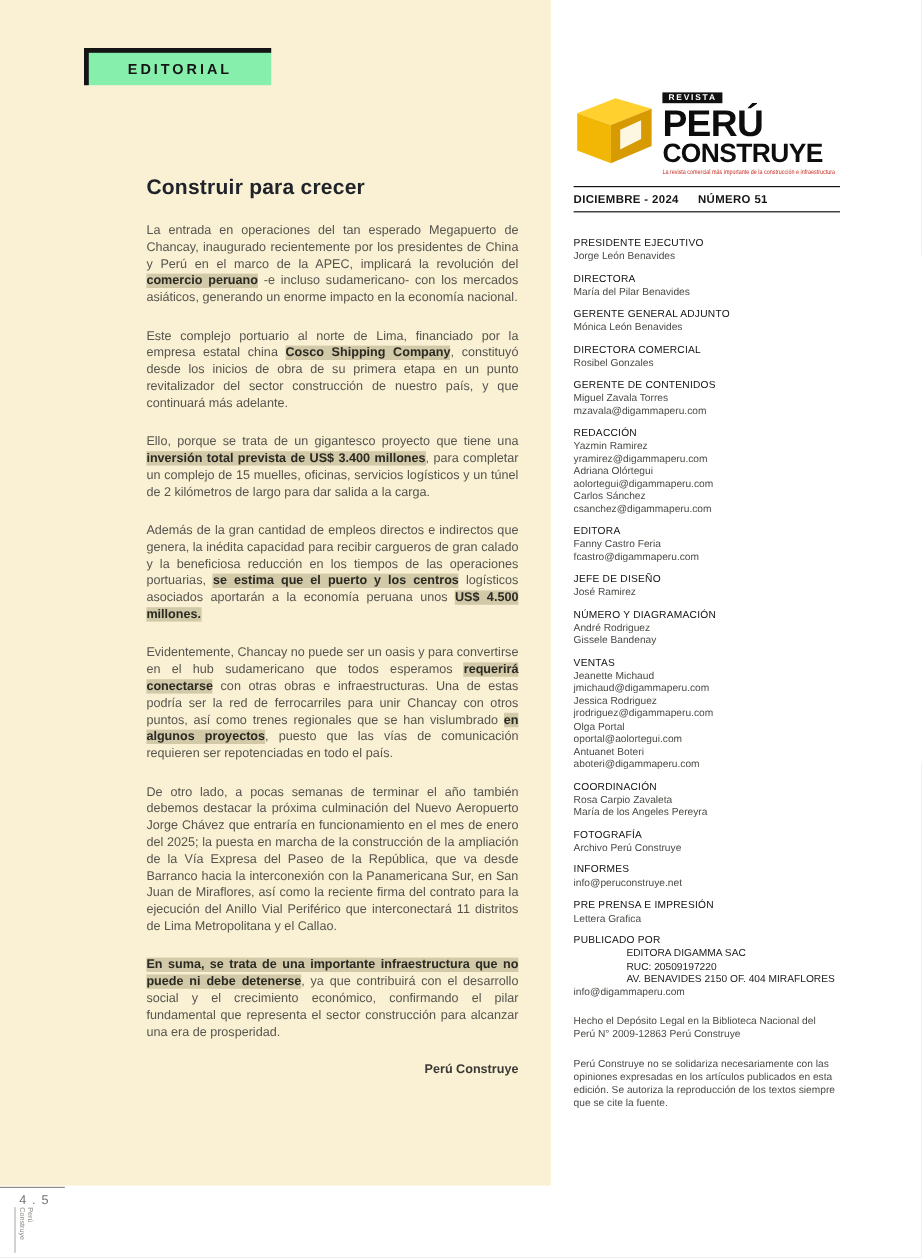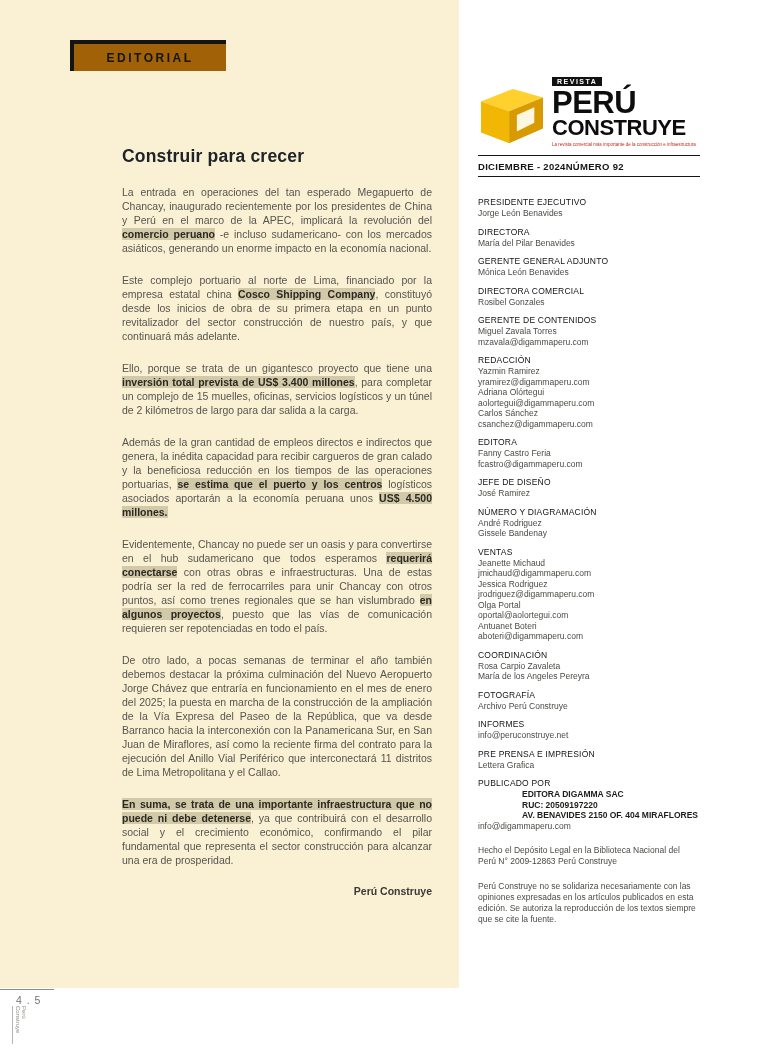--- a/index.html
+++ b/index.html
@@ -9,21 +9,21 @@
     margin:0 auto;
   }
   .cream-panel {
     position:absolute; left:0; top:0; width:459px; height:988px;
     background:#FAF1D4;
   }
   
   .editorial-tab {
     position:absolute; left:70px; top:40px; width:152px; height:27px;
     border-top:4px solid #141414; border-left:4px solid #141414;
-    background:#a16207; display:flex; align-items:center; justify-content:center;
+    background:#86efac; display:flex; align-items:center; justify-content:center;
   }
   .editorial-tab span {
     font-size:12px; font-weight:bold; letter-spacing:2.5px; color:#141414;
   }
   
   .article-wrap { position:absolute; left:82px; top:146px; width:310px;margin-left:40px; }
   .article-title {
     margin:0 0 18px 0; font-size:17.5px; font-weight:bold; color:#20242a;
     letter-spacing:0.2px;
   }
@@ -34,52 +34,52 @@
   .article-body .hl {
     font-weight:bold; color:#2b2a22;
     background:rgba(156,146,110,0.42);
   }
   .article-signature {
     margin-top:6px; text-align:right; font-size:10.5px; font-weight:bold;
     color:#3a3935;
   }
   
   .right-col { position:absolute; left:478px; top:70px; width:222px; }
-  .logo { display:flex; align-items:flex-end; }
+  .logo { display:flex; align-items:center; }
   .logo-emblem { width:68px; height:62px; flex:0 0 auto; }
   .logo-text { margin-left:6px; }
   .logo-badge {
     display:inline-block; background:#111111; color:#ffffff; font-size:7px;
     font-weight:bold; letter-spacing:1.5px; padding:1px 5px; margin-bottom:1px;
   }
   .logo-word1 {
     font-size:31px; line-height:29px; font-weight:bold; color:#0d0d0d;
     letter-spacing:-0.5px;
   }
   .logo-word2 {
     font-size:22px; line-height:22px; font-weight:bold; color:#0d0d0d;
     letter-spacing:-0.5px;
   }
   .logo-tagline {
     margin-top:2px; font-size:5.5px; color:#C4291C; white-space:nowrap;
     transform:scaleX(0.82); transform-origin:left top;
   }
   .issue-bar {
     margin-top:8px; border-top:1px solid #141414; border-bottom:1px solid #141414;
-    padding:5px 0 4px 0; display:flex; 
+    padding:5px 0 4px 0; display:flex; gap:16px;
     font-size:9.5px; font-weight:bold; color:#141414; letter-spacing:0.3px;
   }
   .staff-list { margin-top:20px; }
   .staff-block { margin-bottom:8px; }
   .staff-title {
     font-size:8.5px; font-weight:normal; color:#121212; line-height:11px;
     letter-spacing:0.2px;
   }
   .staff-line { font-size:8.5px; color:#4b4a45; line-height:10.5px; }
-  .staff-line.bold { font-weight:bold; color:#1d1d1b;padding-left:44px; }
+  .staff-line.bold { font-weight:normal; color:#1d1d1b;padding-left:44px; }
   .fine-print {
     margin:14px 0 0 0; font-size:8.5px; line-height:11px; color:#4b4a45;
   }
   
   .pn-rule { position:absolute; left:0; top:989px; width:54px; height:1px; background:#8f8d83; }
   .page-number {
     position:absolute; left:16px; top:994px; font-size:10.5px; color:#75736c;
     letter-spacing:1px;
   }
   .vertical-brand {
@@ -125,21 +125,21 @@
       <div class="logo-text">
         <span class="logo-badge">REVISTA</span>
         <div class="logo-word1">PERÚ</div>
         <div class="logo-word2">CONSTRUYE</div>
         <div class="logo-tagline">La revista comercial más importante de la construcción e infraestructura</div>
       </div>
     </div>
 
     <div class="issue-bar">
       <span>DICIEMBRE - 2024</span>
-      <span>NÚMERO 92</span>
+      <span>NÚMERO 51</span>
     </div>
 
     <div class="staff-list">
         <div class="staff-block">
           <div class="staff-title">PRESIDENTE EJECUTIVO</div>
           <div class="staff-line">Jorge León Benavides</div>
         </div>
         <div class="staff-block">
           <div class="staff-title">DIRECTORA</div>
           <div class="staff-line">María del Pilar Benavides</div>

